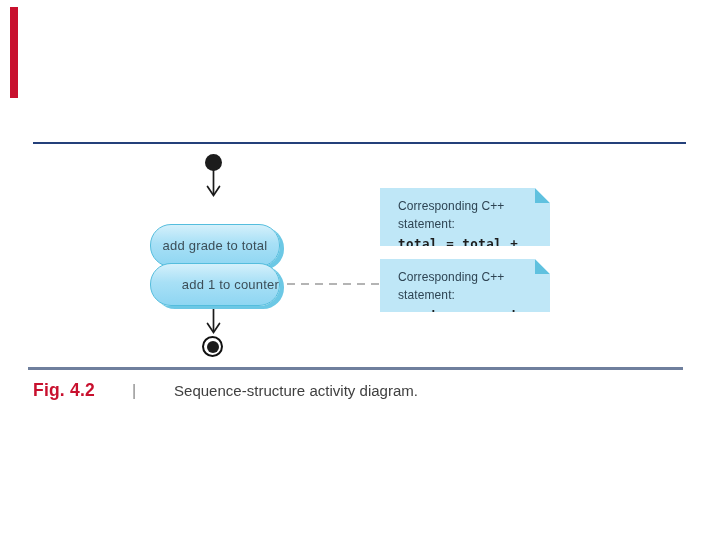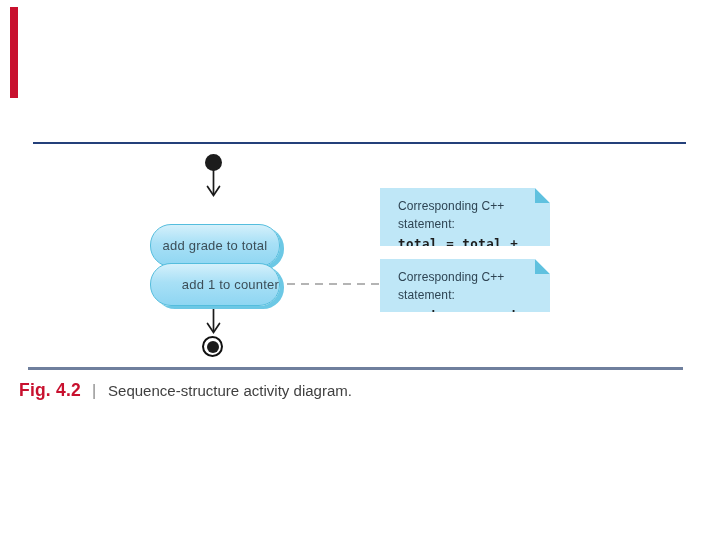--- a/index.html
+++ b/index.html
@@ -45,21 +45,21 @@
   #note-2{top:259px;height:53px;}
   .note-fold{
     position:absolute;top:0;right:0;width:15px;height:15px;background:#5fc1df;
     clip-path:polygon(0 0, 100% 100%, 0 100%);
   }
   .note-title{color:#2e4453;font-size:12.5px;letter-spacing:0.1px;line-height:1.45;
     transform:scaleX(0.96);transform-origin:left;}
   .note-code{color:#1e1e1e;font-family:"DejaVu Sans Mono", monospace;font-size:12.5px;font-weight:bold;
     margin-top:3px;letter-spacing:0.5px;}
   
-  #caption{position:absolute;left:19px;top:380px;display:flex;align-items:baseline;white-space:nowrap;}
+  #caption{position:absolute;left:33px;top:380px;display:flex;align-items:baseline;white-space:nowrap;gap:26px;}
   #figure-label{color:#c8102e;font-weight:bold;font-size:17.5px;letter-spacing:0.2px;}
   #caption-separator{color:#8a8a8a;font-size:16px;margin:0 12px 0 11px;font-weight:300;}
   #caption-text{color:#3f3f3f;font-size:15.5px;transform:scaleX(0.97);transform-origin:left;}
 </style>
 </head>
 <body>
 
 <div id="page">
 
   <div id="accent-bar"></div>

